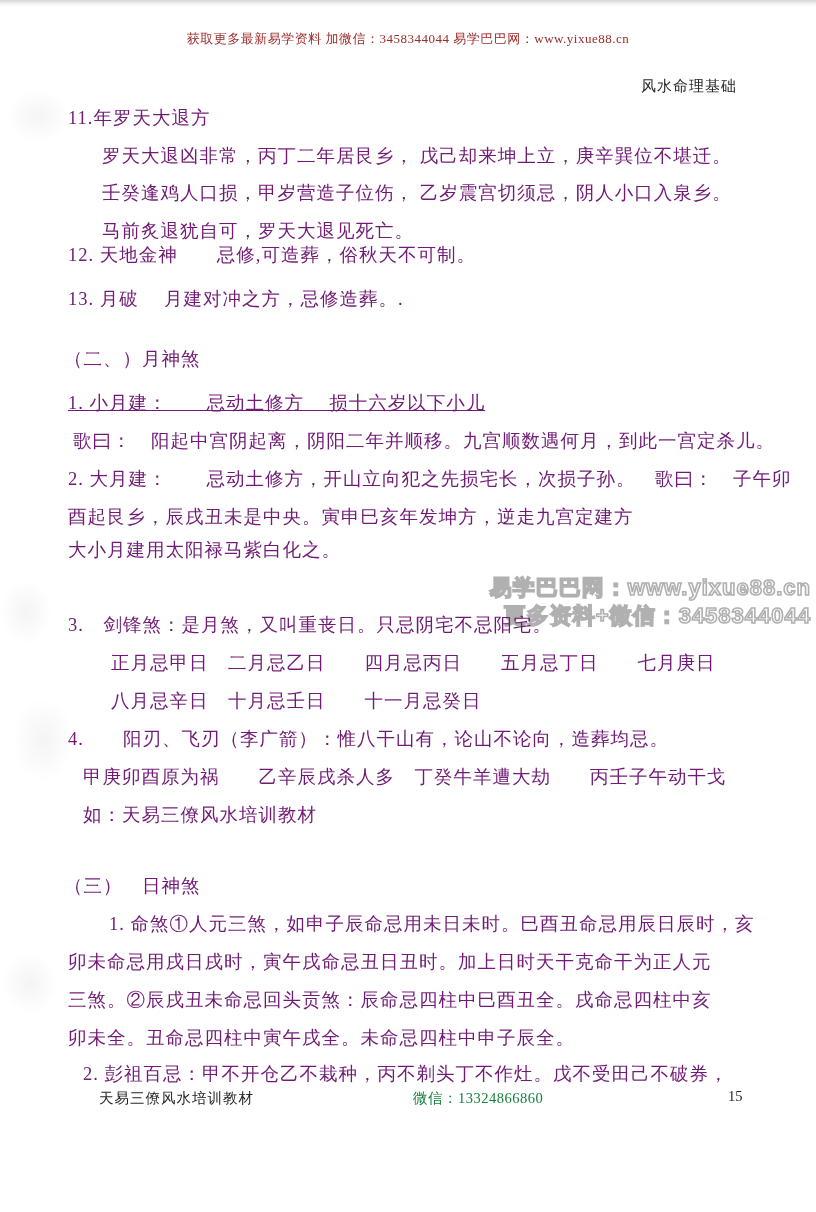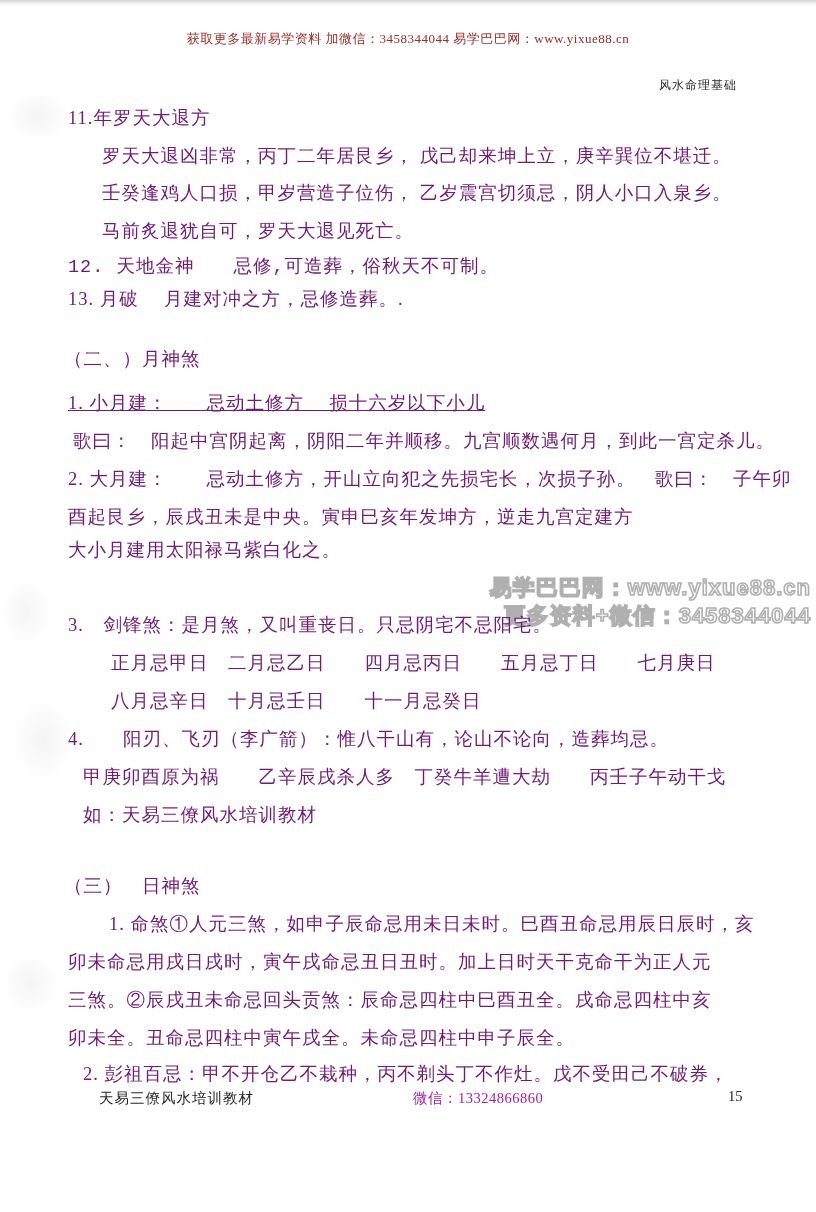--- a/index.html
+++ b/index.html
@@ -32,21 +32,21 @@
     text-align: center;
     font-size: 13px;
     letter-spacing: 0.5px;
     color: #9a2b2b;
     z-index: 3;
   }
   .doc-title {
     position: absolute; top: 77px; left: 0;
     width: 737px;
     text-align: right;
-    font-size: 12px;
+    font-size: 15px;
     letter-spacing: 1px;
     color: #262626;
     z-index: 3;
   }
   .bl {
     position: absolute;
     font-size: 18.5px;
     line-height: 24px;
     letter-spacing: 1px;
     color: #701a75;
@@ -73,21 +73,21 @@
   }
   .wm1 { top: 573px; }
   .wm2 { top: 601px; }
   .footer-left {
     position: absolute; left: 99px; top: 1089px;
     font-size: 14.5px; letter-spacing: 1px; color: #242424;
     z-index: 2;
   }
   .footer-center {
     position: absolute; left: 413px; top: 1089px;
-    font-size: 14.5px; letter-spacing: 0.5px; color: #a21caf;
+    font-size: 14.5px; letter-spacing: 0.5px; color: #15803d;
     z-index: 2;
   }
   .footer-page {
     position: absolute; left: 728px; top: 1088px;
     font-size: 14.5px; color: #242424;
     z-index: 2;
   }
 </style>
 </head>
 <body>
@@ -102,21 +102,21 @@
   <div class="smudge" style="left:2px; top:952px; width:56px; height:62px;"></div>
 
   <div class="banner">获取更多最新易学资料 加微信：3458344044 易学巴巴网：www.yixue88.cn</div>
 
   <div class="doc-title">风水命理基础</div>
 
   <div class="bl" style="left:68px;  top:106px;">11.年罗天大退方</div>
   <div class="bl" style="left:102px; top:144px;">罗天大退凶非常，丙丁二年居艮乡， 戊己却来坤上立，庚辛巽位不堪迁。</div>
   <div class="bl" style="left:102px; top:181px;">壬癸逢鸡人口损，甲岁营造子位伤， 乙岁震宫切须忌，阴人小口入泉乡。</div>
   <div class="bl" style="left:102px; top:219px;">马前炙退犹自可，罗天大退见死亡。</div>
-  <div class="bl" style="left:68px;  top:256px;font-family:Liberation Mono, monospace;">12. 天地金神　　忌修,可造葬，俗秋天不可制。</div>
+  <div class="bl" style="left:68px;  top:243px;">12. 天地金神　　忌修,可造葬，俗秋天不可制。</div>
   <div class="bl" style="left:68px;  top:287px;">13. 月破　 月建对冲之方，忌修造葬。.</div>
 
   <div class="bl" style="left:64px;  top:347px;">（二、）月神煞</div>
   <div class="bl" style="left:68px;  top:391px;text-decoration:underline;">1. 小月建：　　忌动土修方　 损十六岁以下小儿</div>
   <div class="bl" style="left:73px;  top:429px;">歌曰：　阳起中宫阴起离，阴阳二年并顺移。九宫顺数遇何月，到此一宫定杀儿。</div>
   <div class="bl" style="left:68px;  top:467px;">2. 大月建：　　忌动土修方，开山立向犯之先损宅长，次损子孙。　歌曰：　子午卯</div>
   <div class="bl" style="left:68px;  top:505px;">酉起艮乡，辰戌丑未是中央。寅申巳亥年发坤方，逆走九宫定建方</div>
   <div class="bl" style="left:68px;  top:538px;">大小月建用太阳禄马紫白化之。</div>
 
   <div class="bl" style="left:68px;  top:613px;">3.　剑锋煞：是月煞，又叫重丧日。只忌阴宅不忌阳宅。</div>

